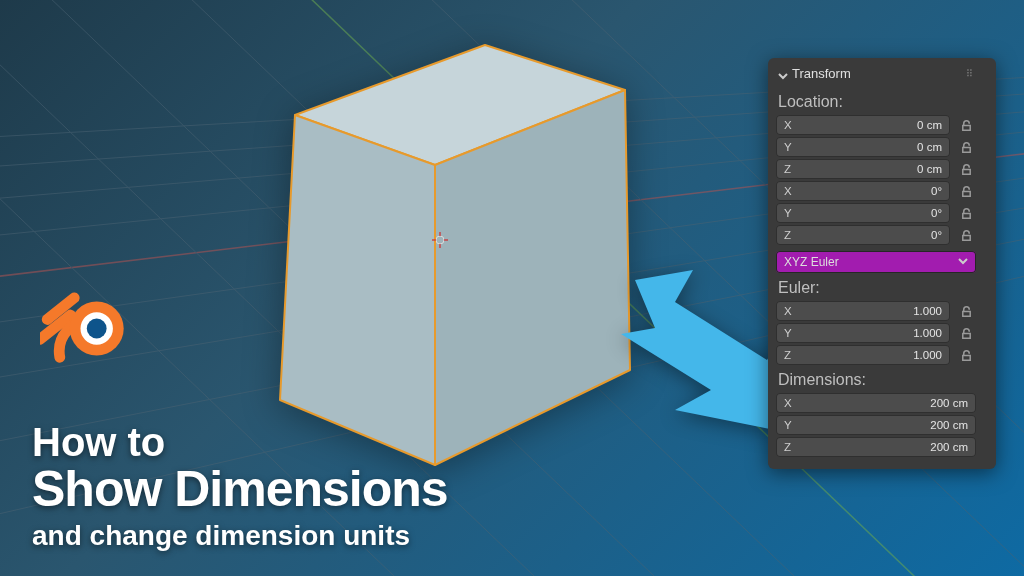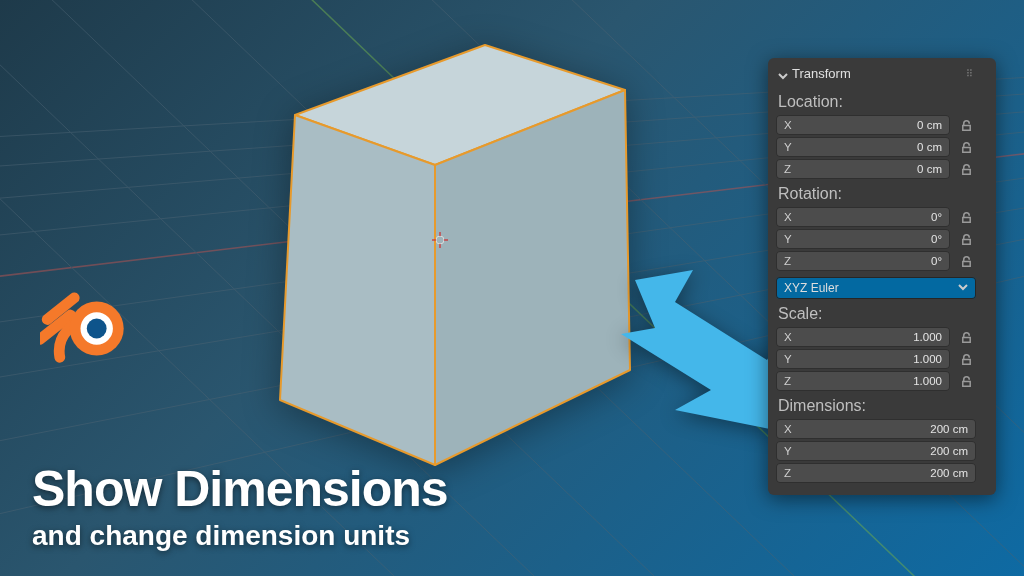--- a/index.html
+++ b/index.html
@@ -84,21 +84,21 @@
   .field .val  { margin-left:auto; color:#e4e4e4; text-align:center; }
   .lock {
     width:20px; height:20px; display:flex; align-items:center; justify-content:center;
     color:#9a9a9a; cursor:pointer; border-radius:3px;
   }
   .lock svg { width:13px; height:13px; }
   .lock svg path { stroke:#9a9a9a; stroke-width:1.6; fill:none; }
 
   .select {
     display:flex; align-items:center;
-    background:#0369a1;
+    background:#a21caf;
     border-radius:4px;
     height:22px; padding:0 8px;
     margin:6px 0 2px 0;
     color:#ddd; font-size:12px;
     box-shadow: inset 0 0 0 1px #262626;
     cursor:pointer;
   }
   .select .caret { margin-left:auto; }
   .select .caret svg polyline { stroke:#ccc; stroke-width:2; fill:none; }
 
@@ -148,20 +148,21 @@
   <svg class="blender-logo" viewBox="0 0 100 86">
     <path d="M8 38 L38 14" stroke="#f5792a" stroke-width="12" stroke-linecap="round" fill="none"></path>
     <path d="M0 60 L34 33" stroke="#f5792a" stroke-width="12" stroke-linecap="round" fill="none"></path>
     <path d="M22 80 C18 58 34 38 60 38" stroke="#f5792a" stroke-width="12" stroke-linecap="round" fill="none"></path>
     <circle cx="63" cy="48" r="30" fill="#f5792a"></circle>
     <circle cx="63" cy="48" r="18" fill="#ffffff"></circle>
     <circle cx="63" cy="48" r="11" fill="#0e548b"></circle>
   </svg>
 
   <div class="title-block">
+    <div class="title-pre">How to</div>
     <div class="title-main">Show Dimensions</div>
     <div class="title-sub">and change dimension units</div>
   </div>
 
   <svg class="arrow" viewBox="0 0 170 170">
     <polygon points="20,20 78,10 60,42 152,100 170,70 160,170 60,150 96,130 6,74 40,68"></polygon>
   </svg>
 
   <div class="panel">
     <div class="panel-header">
@@ -202,21 +203,20 @@
         <span class="axis">Z</span>
         <span class="val">0 cm</span>
       </div>
       <span class="lock">
           <svg viewBox="0 0 14 14">
             <path d="M4 7 V5 a3 3 0 0 1 6 0 M3 7 h8 v5 h-8 z"></path>
           </svg>
         </span>
     </div>
 
-    <div class="sect-label">Rotation:</div>
     <div class="row">
       <div class="field">
         <span class="axis">X</span>
         <span class="val">0°</span>
       </div>
       <span class="lock">
           <svg viewBox="0 0 14 14">
             <path d="M4 7 V5 a3 3 0 0 1 6 0 M3 7 h8 v5 h-8 z"></path>
           </svg>
         </span>
@@ -243,21 +243,21 @@
           </svg>
         </span>
     </div>
     <div class="select">
       <span>XYZ Euler</span>
       <span class="caret"><svg width="10" height="10" viewBox="0 0 10 10">
             <polyline points="1,3 5,7 9,3"></polyline>
           </svg></span>
     </div>
 
-    <div class="sect-label">Scale:</div>
+    <div class="sect-label">Euler:</div>
     <div class="row">
       <div class="field">
         <span class="axis">X</span>
         <span class="val">1.000</span>
       </div>
       <span class="lock">
           <svg viewBox="0 0 14 14">
             <path d="M4 7 V5 a3 3 0 0 1 6 0 M3 7 h8 v5 h-8 z"></path>
           </svg>
         </span>

